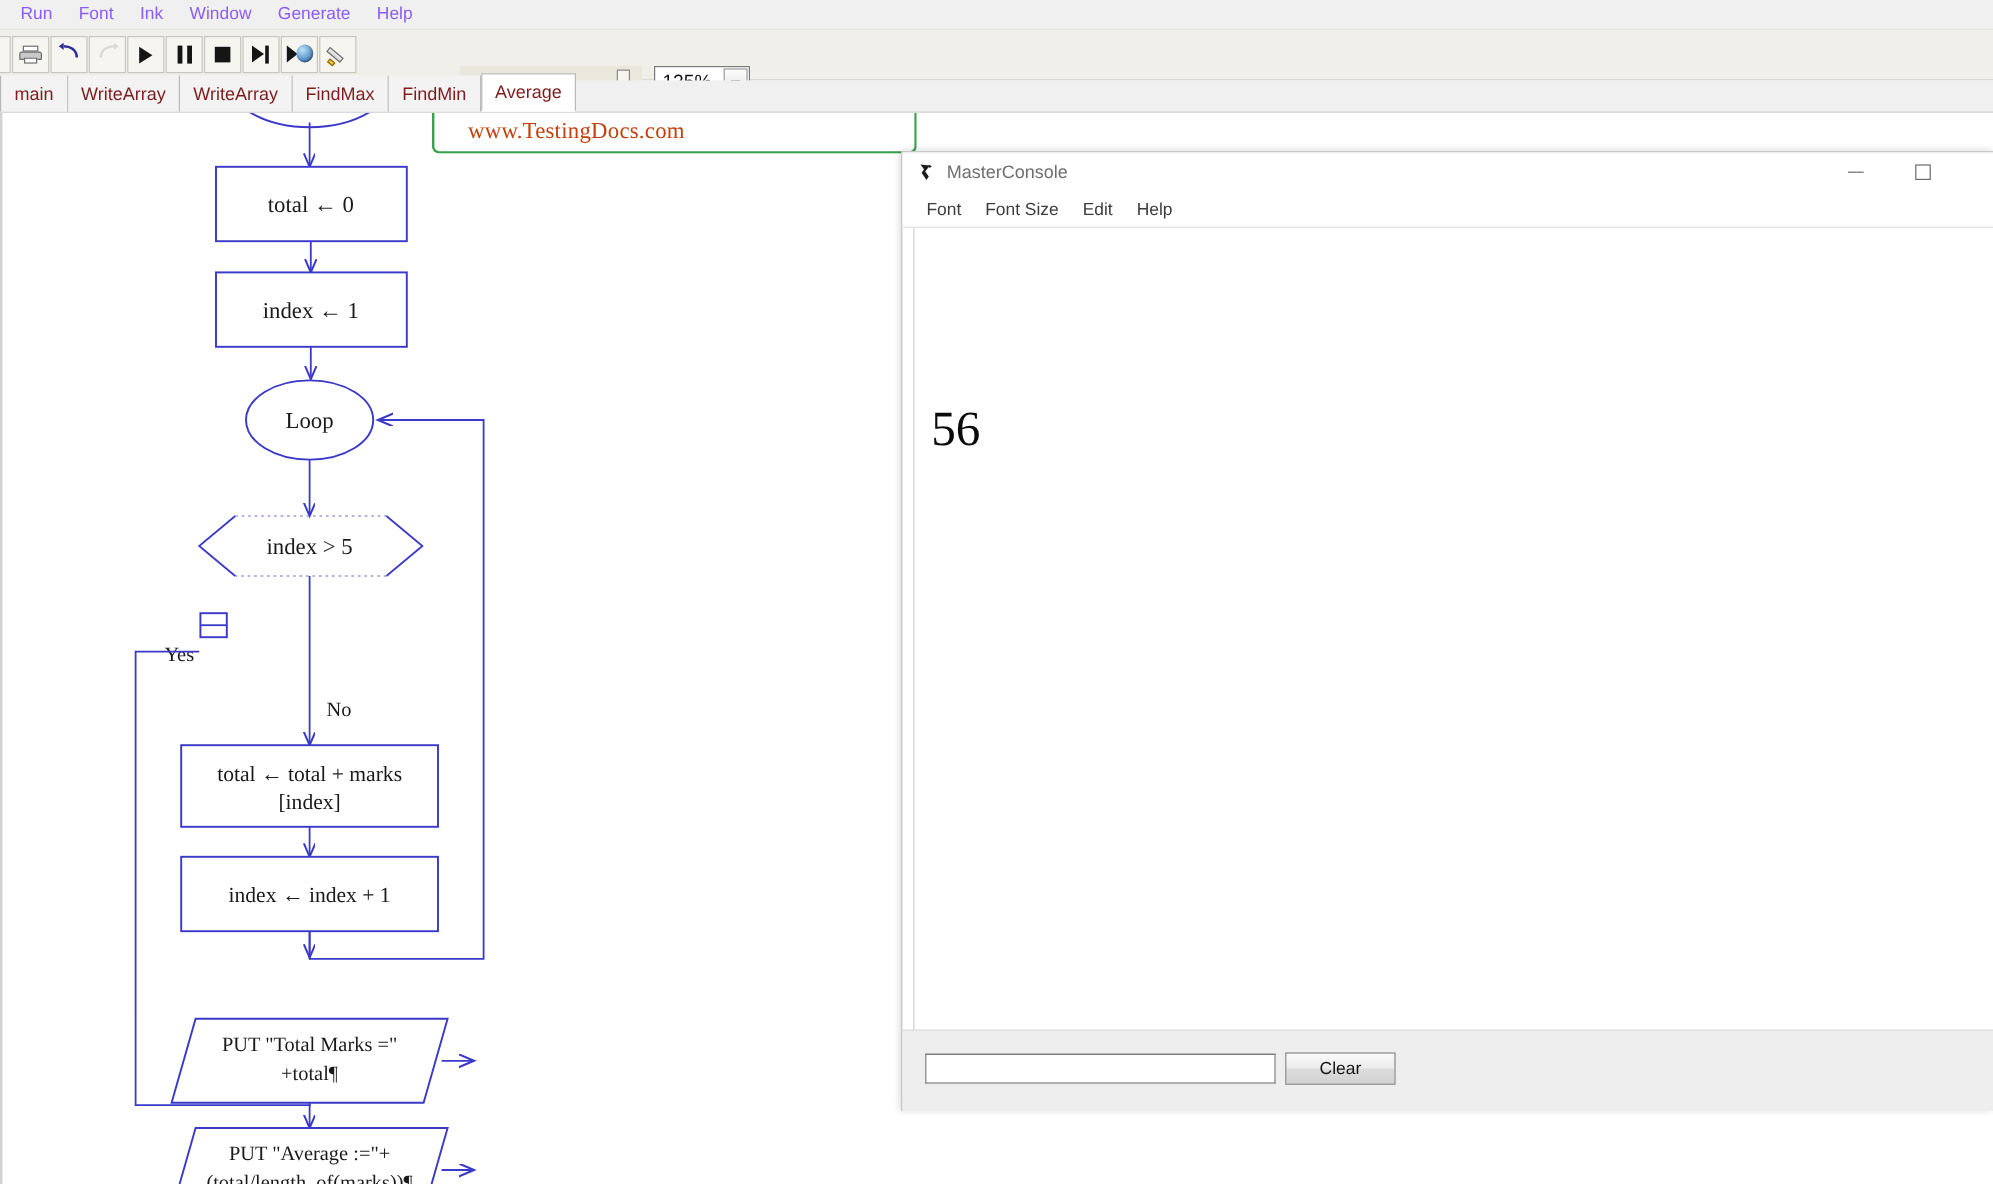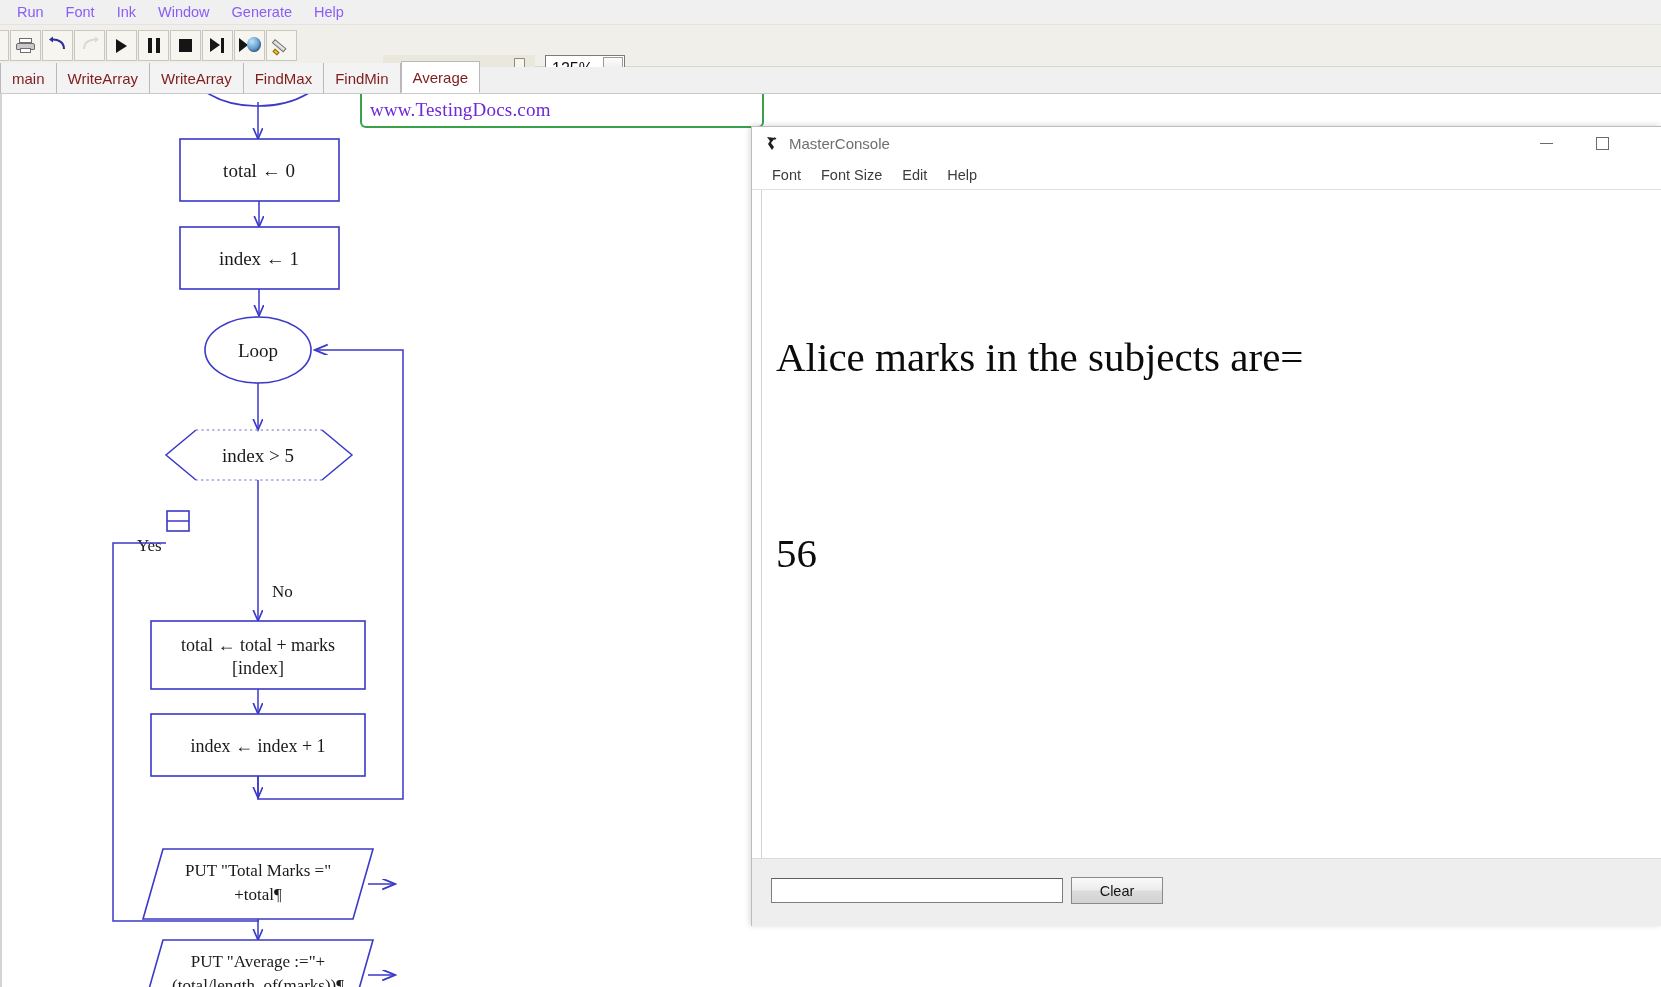--- a/index.html
+++ b/index.html
@@ -229,22 +229,22 @@
     border: 2px solid #39a14a;
     border-top: none;
     border-radius: 0 0 6px 6px;
     box-sizing: border-box;
     background: #ffffff;
     display: flex; align-items: center;
   }
   .watermark span {
     font-family: "Liberation Serif", serif;
     font-size: 19px;
-    color: #6d28d9;
-    padding-left: 8px;
+    color: #c2410c;
+    padding-left: 28px;
     letter-spacing: .2px;
   }
 
   
   .flow {
     position: absolute; left: 0; top: 0;
     width: 760px; height: 893px;
   }
   .flow svg { display: block; }
   .nodetext {
@@ -564,21 +564,20 @@
 
     <div class="cw-menu">
       <div class="mi">Font</div>
       <div class="mi">Font Size</div>
       <div class="mi">Edit</div>
       <div class="mi">Help</div>
     </div>
 
     <div class="cw-body">
       <div class="cw-out">
-        <div>Alice marks in the subjects are=</div>
         <div>56</div>
         
         
         
         
         
         
         
       </div>
     </div>

